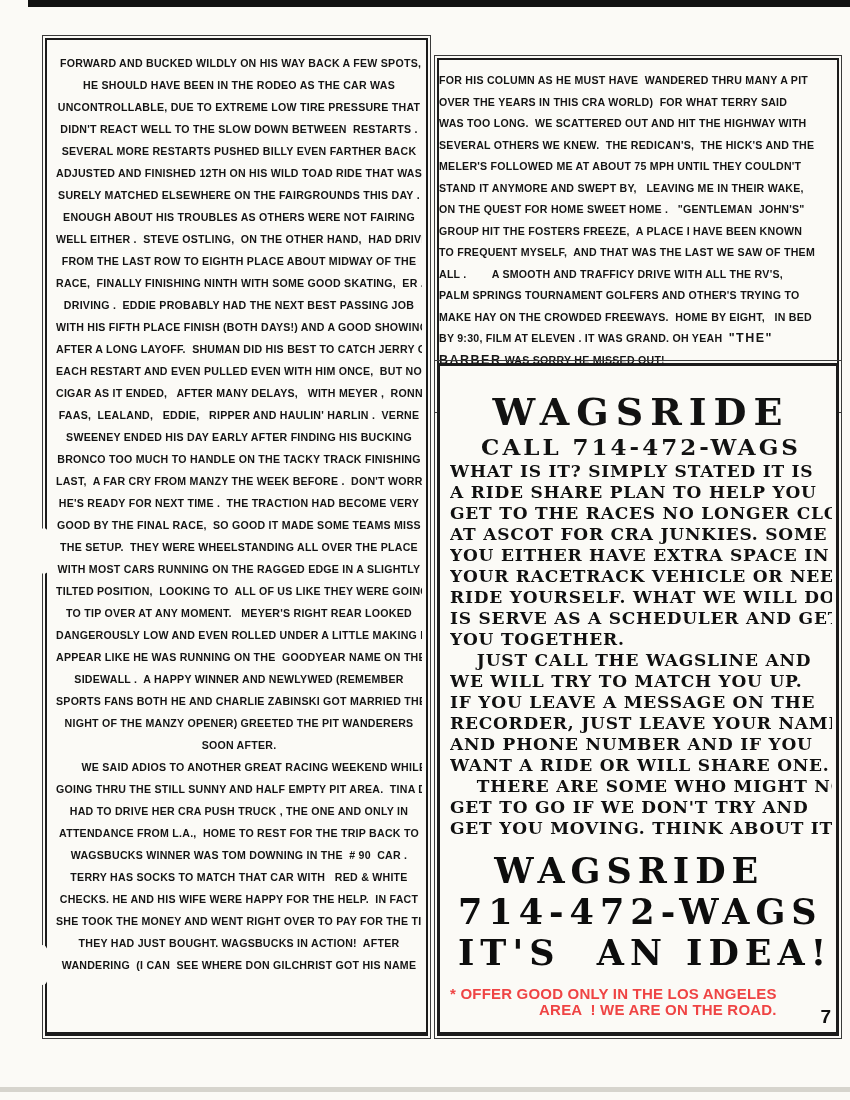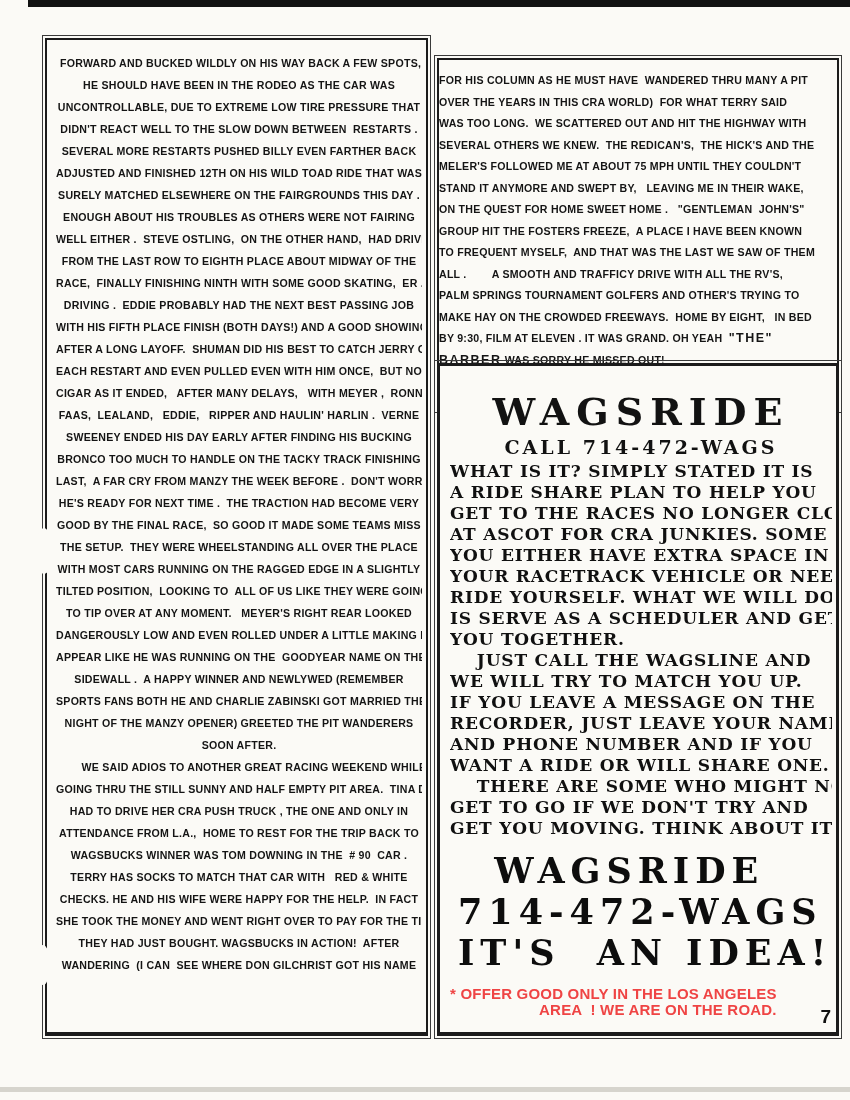--- a/index.html
+++ b/index.html
@@ -37,21 +37,21 @@
   }
   .right-top-box .bodyline{line-height:21.5px;}
   .inline-bold{font-size:12.5px;letter-spacing:1.5px;font-weight:700;}
   .ad-title{
     font-family:"DejaVu Serif", serif;font-weight:700;
     font-size:38px;letter-spacing:7px;text-align:center;
     line-height:44px;margin-top:2px;
   }
   .ad-phone{
     font-family:"DejaVu Serif", serif;font-weight:700;
-    font-size:19px;letter-spacing:3px;text-align:center;
+    font-size:23px;letter-spacing:3px;text-align:center;
     line-height:26px;
   }
   .ad-body{margin-top:1px;}
   .adline{
     white-space:pre;overflow:hidden;
     font-family:"DejaVu Serif", serif;font-weight:700;
     font-size:17px;letter-spacing:0.8px;line-height:21px;color:#101010;
   }
   .ad-big{margin-top:11px;padding-left:8px;}
   .bigline{

